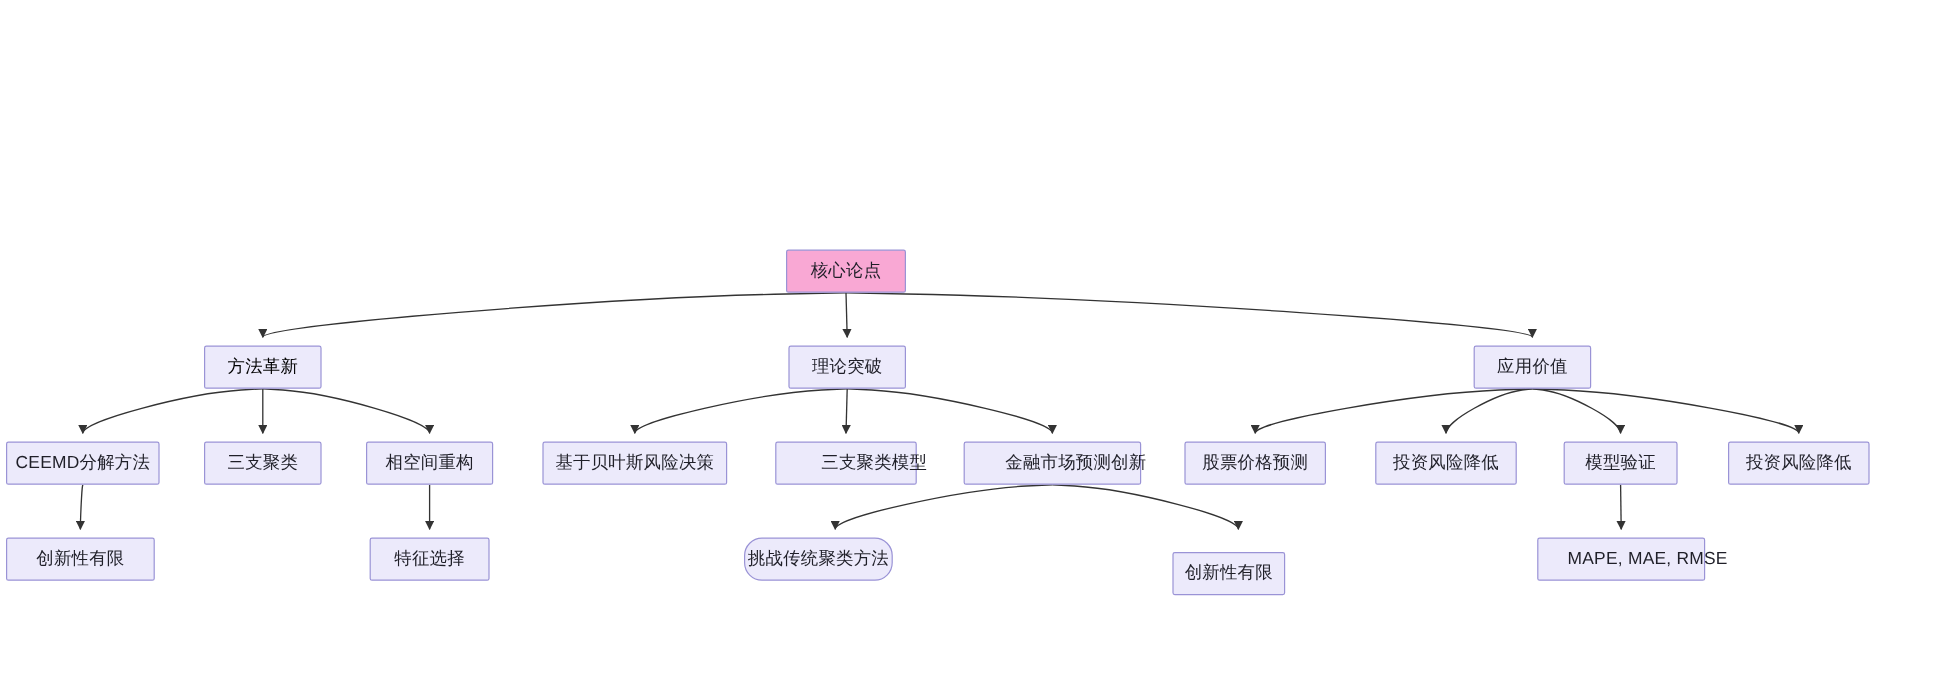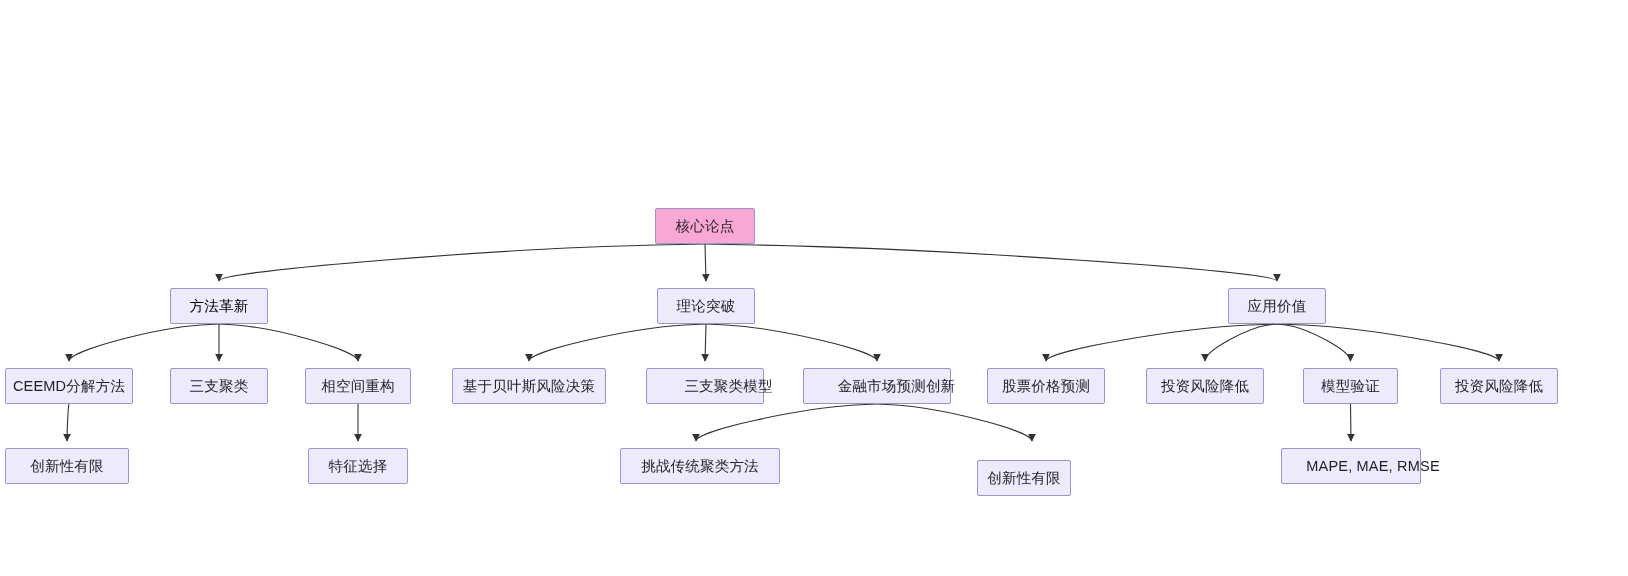--- a/index.html
+++ b/index.html
@@ -119,21 +119,21 @@
       </div>
       <div class="node" style="left: 1440px; top: 368px; width: 118px; background: rgb(236, 234, 251); border-color: rgb(154, 147, 214); color: rgb(31, 31, 40);">
         <span class="node-label">投资风险降低</span>
       </div>
       <div class="node" style="left: 5px; top: 448px; width: 124px; background: rgb(236, 234, 251); border-color: rgb(154, 147, 214); color: rgb(31, 31, 40);">
         <span class="node-label">创新性有限</span>
       </div>
       <div class="node" style="left: 308px; top: 448px; width: 100px; background: rgb(236, 234, 251); border-color: rgb(154, 147, 214); color: rgb(31, 31, 40);">
         <span class="node-label">特征选择</span>
       </div>
-      <div class="node" style="left: 620px; top: 448px; width: 160px; background: rgb(236, 234, 251); border-color: rgb(154, 147, 214); color: rgb(31, 31, 40);">
+      <div class="node" style="left: 620px; top: 448px; width: 124px; background: rgb(236, 234, 251); border-color: rgb(154, 147, 214); color: rgb(31, 31, 40); border-radius: 15px;">
         <span class="node-label">挑战传统聚类方法</span>
       </div>
       <div class="node" style="left: 977px; top: 460px; width: 94px; background: rgb(236, 234, 251); border-color: rgb(154, 147, 214); color: rgb(31, 31, 40);">
         <span class="node-label">创新性有限</span>
       </div>
       <div class="node" style="left: 1281px; top: 448px; width: 140px; background: rgb(236, 234, 251); border-color: rgb(154, 147, 214); color: rgb(31, 31, 40); padding-left: 44px;">
         <span class="node-label">MAPE, MAE, RMSE</span>
       </div>
     </div>
 </div>

